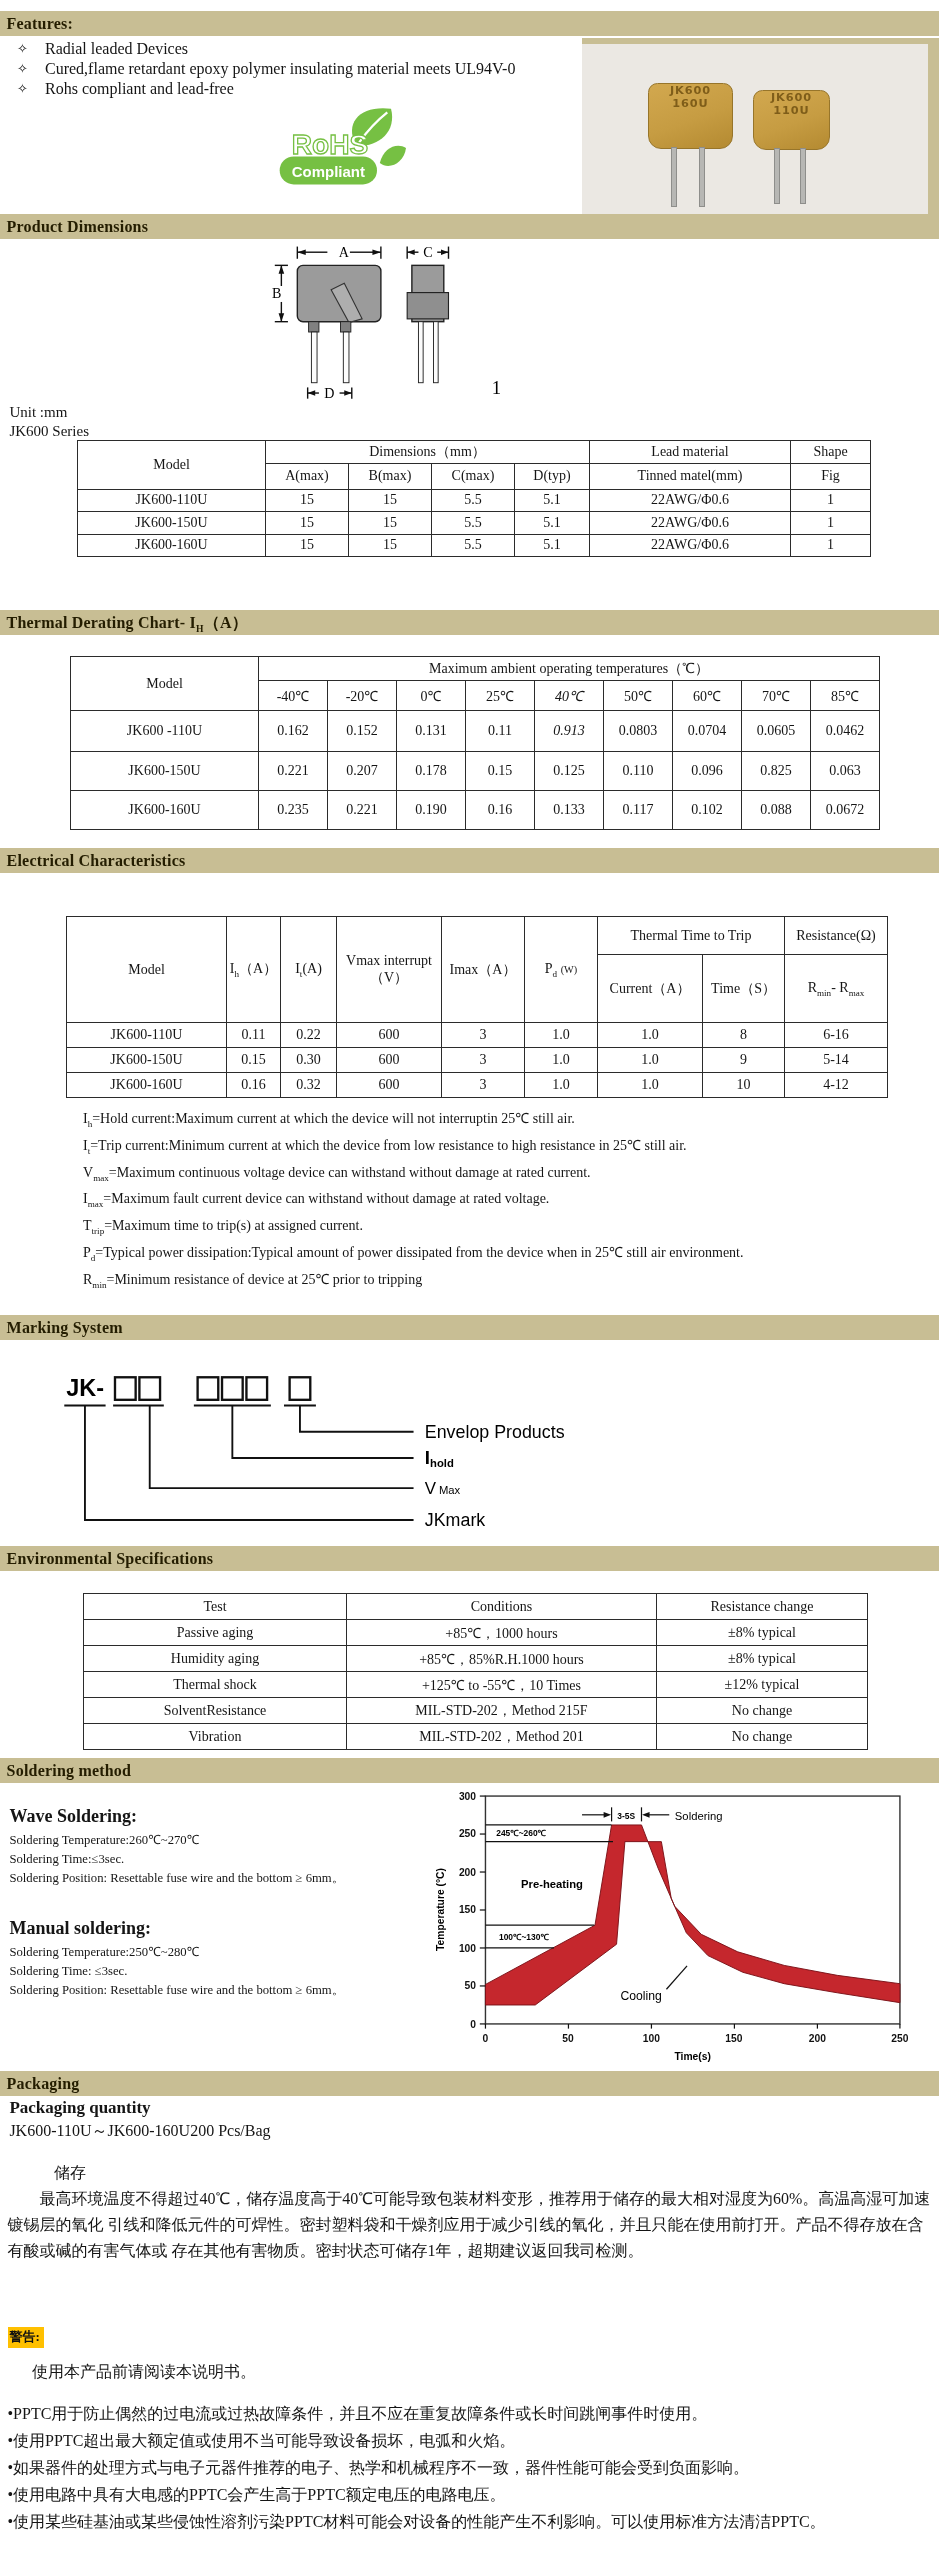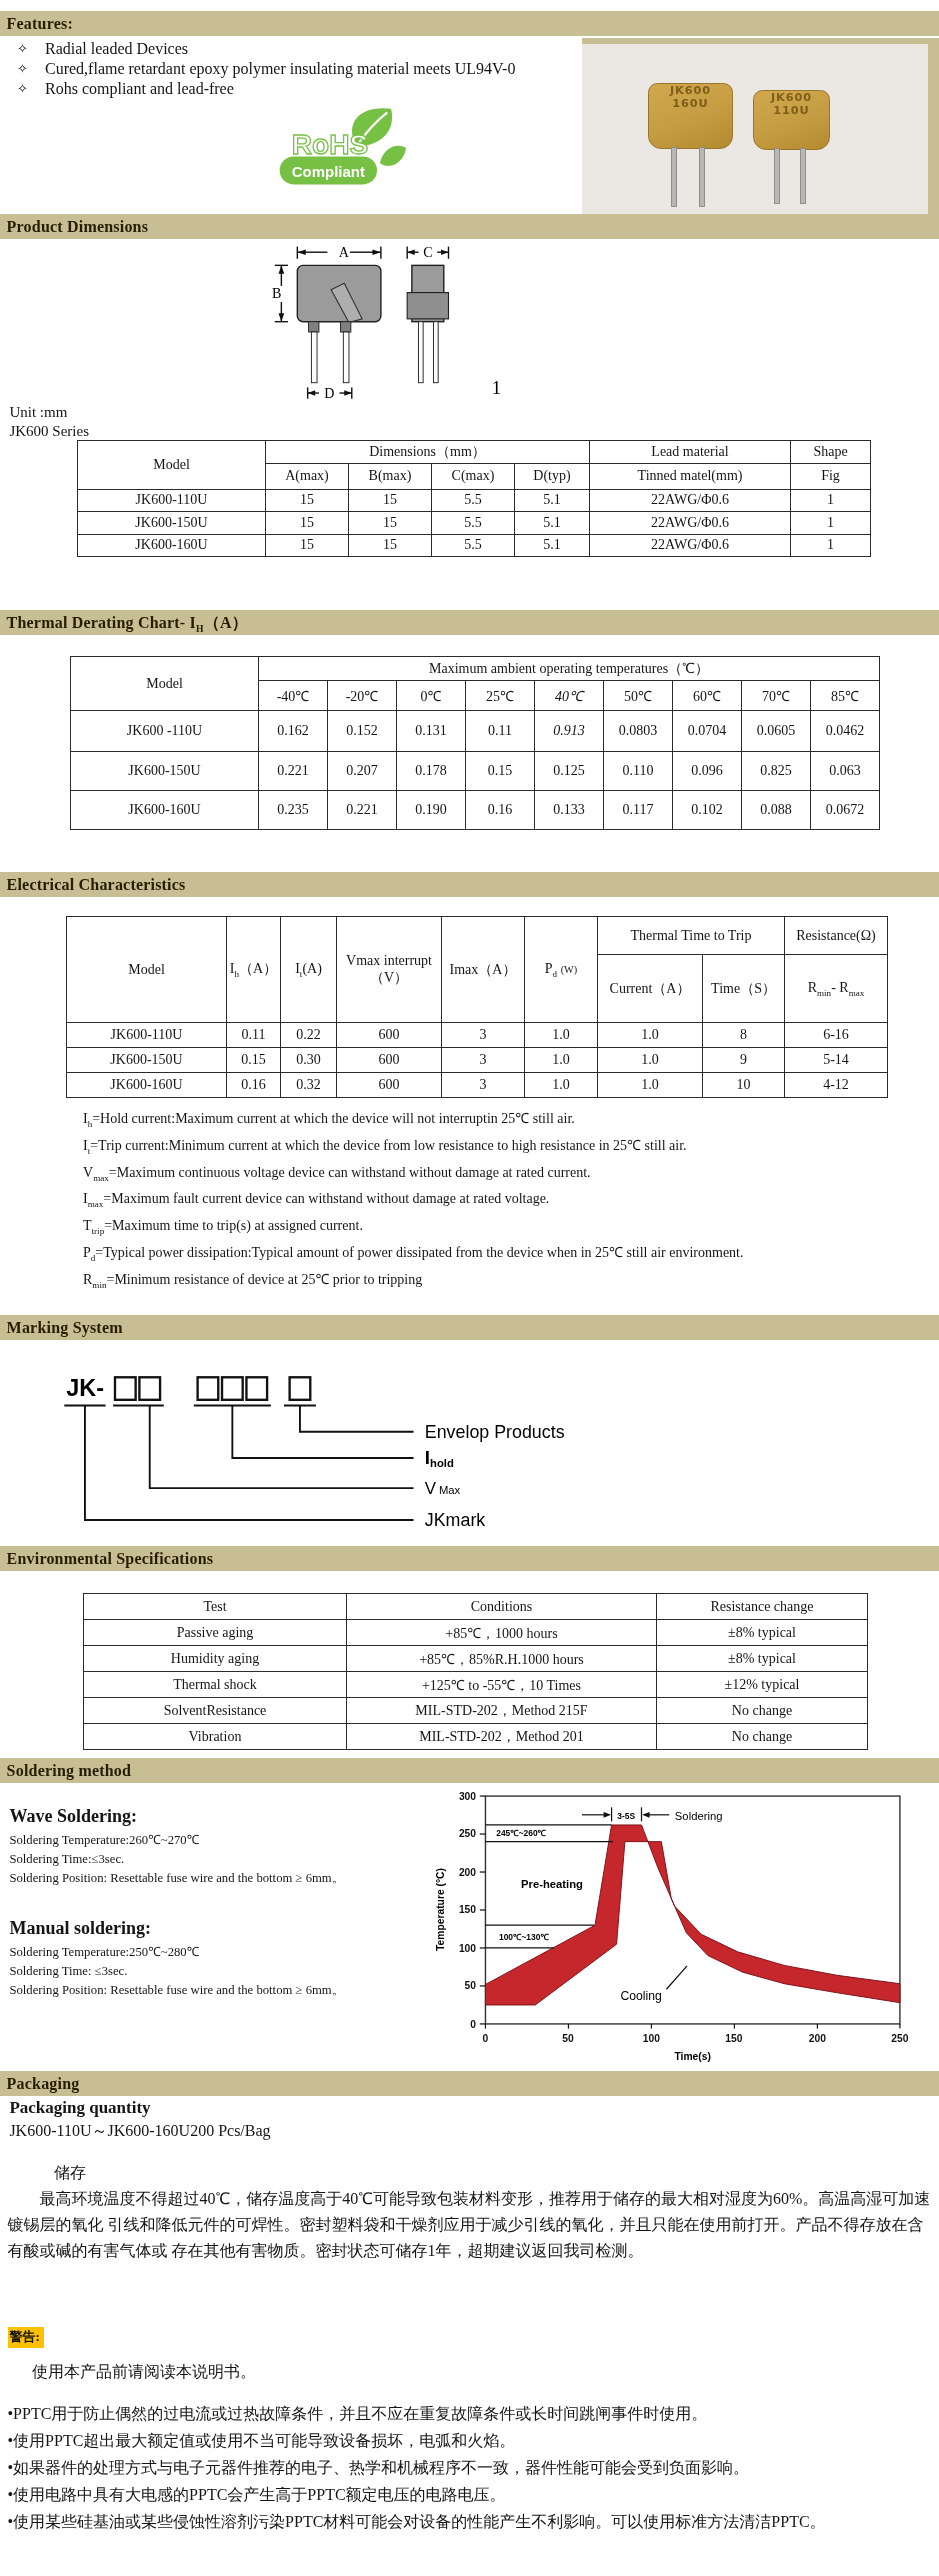--- a/index.html
+++ b/index.html
@@ -259,21 +259,21 @@
           <td>0.16</td>
           <td>0.133</td>
           <td>0.117</td>
           <td>0.102</td>
           <td>0.088</td>
           <td>0.0672</td>
     </tr>
   </tbody>
     </table>
 
-  <div class="bar" style="top:872px">
+  <div class="bar" style="top:848px">
     <span>Electrical Characteristics</span>
   </div>
 
   <table class="t" style="left:66px;top:916px;width:822px">
     <colgroup>
         <col style="width:160px">
         <col style="width:54px">
         <col style="width:56px">
         <col style="width:105px">
         <col style="width:83px">

